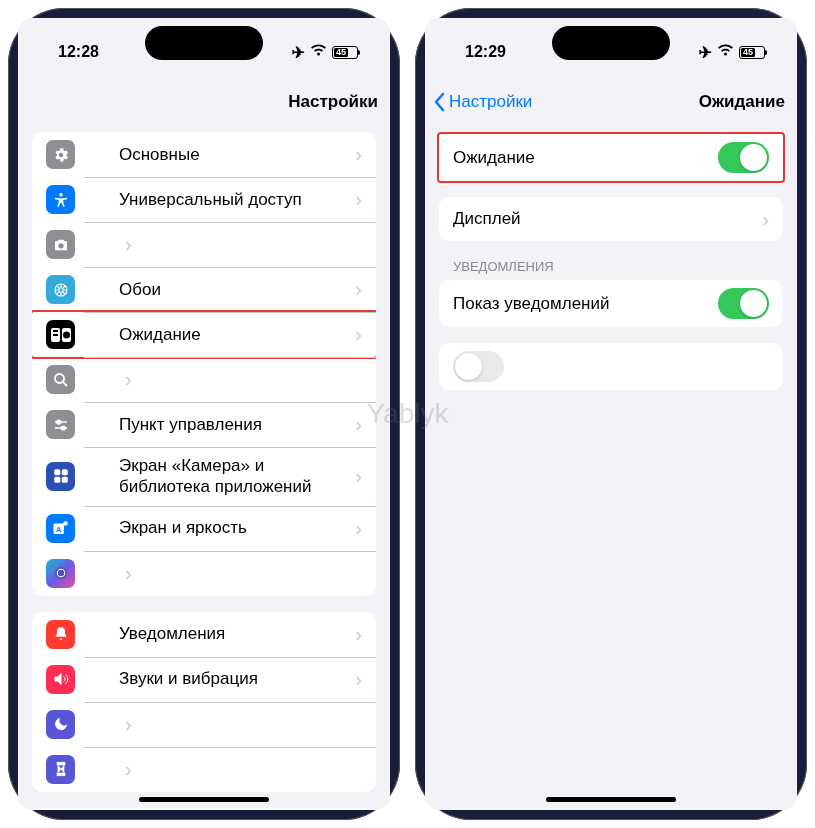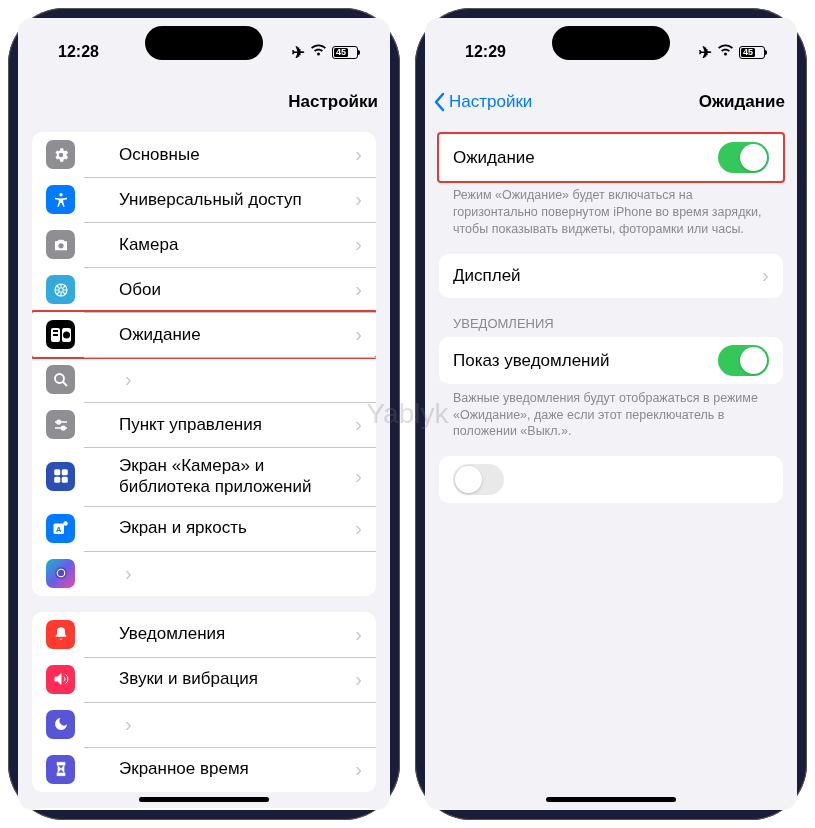--- a/index.html
+++ b/index.html
@@ -239,21 +239,20 @@
             <span class="rowlabel">Универсальный доступ</span>
             <span class="chev">›</span>
           </div>
         <div class="row">
             <div class="icon ic-camera">
               <svg width="18" height="18" viewBox="0 0 24 24" fill="#fff">
                 <path d="M4 7h3l2-2h6l2 2h3v12H4z"></path>
                 <circle cx="12" cy="13" r="3.5" fill="#8e8e93"></circle>
               </svg>
             </div>
-            <span class="rowlabel">Камера</span>
             <span class="chev">›</span>
           </div>
         <div class="row">
             <div class="icon ic-wallpaper">
               <svg width="18" height="18" viewBox="0 0 24 24" fill="none" stroke="#fff" stroke-width="1.5">
                 <circle cx="12" cy="12" r="3"></circle>
                 <circle cx="12" cy="12" r="8"></circle>
                 <path d="M12 4v4M12 16v4M4 12h4M16 12h4M6 6l3 3M15 15l3 3M6 18l3-3M15 9l3-3"></path>
               </svg>
             </div>
@@ -354,21 +353,20 @@
               </svg>
             </div>
             <span class="chev">›</span>
           </div>
         <div class="row">
             <div class="icon ic-screentime">
               <svg width="16" height="16" viewBox="0 0 24 24" fill="#fff">
                 <path d="M6 2h12v4H6zM6 18h12v4H6zM7 6l5 6-5 6M17 6l-5 6 5 6" stroke="#fff" fill="#fff"></path>
               </svg>
             </div>
-            <span class="rowlabel">Экранное время</span>
             <span class="chev">›</span>
           </div>
       </div>
 
       <div class="group">
         <div class="row"></div>
 
       </div>
 
     </div>
@@ -403,39 +401,37 @@
     <div class="content">
 
       <div class="group first highlight-red">
         <div class="row noicon">
           <span class="rowlabel">Ожидание</span>
           <div class="toggle on">
               <div class="knob"></div>
             </div>
         </div>
       </div>
-      <div class="footer-text">Режим «Ожидание» будет включаться на горизонтально повернутом iPhone во время зарядки, чтобы показывать виджеты, фоторамки или часы.</div>
 
       <div class="group">
         <div class="row noicon">
           <span class="rowlabel">Дисплей</span>
           <span class="chev">›</span>
         </div>
       </div>
 
       <div class="header-text">УВЕДОМЛЕНИЯ</div>
       <div class="group" style="margin-top:0">
         <div class="row noicon">
           <span class="rowlabel">Показ уведомлений</span>
           <div class="toggle on">
               <div class="knob"></div>
             </div>
         </div>
       </div>
-      <div class="footer-text">Важные уведомления будут отображаться в режиме «Ожидание», даже если этот переключатель в положении «Выкл.».</div>
 
       <div class="group">
         <div class="row noicon">
           <div class="toggle off">
               <div class="knob"></div>
             </div>
         </div>
       </div>
 
     </div>

